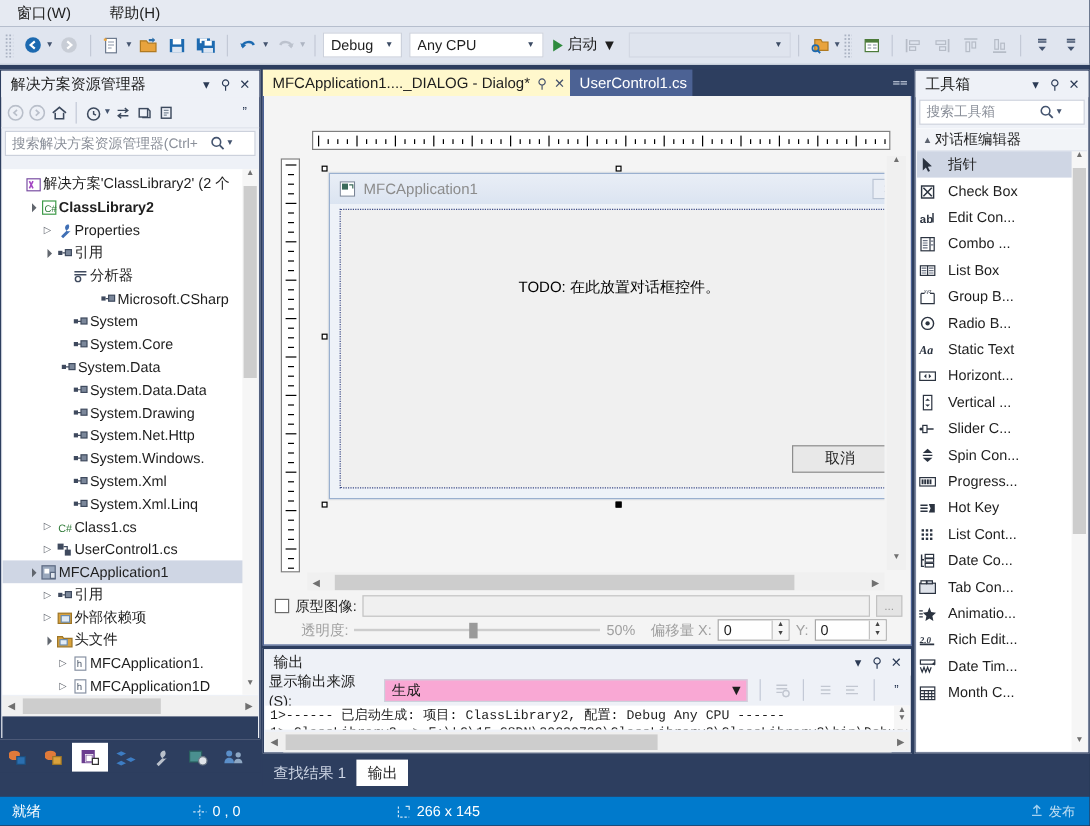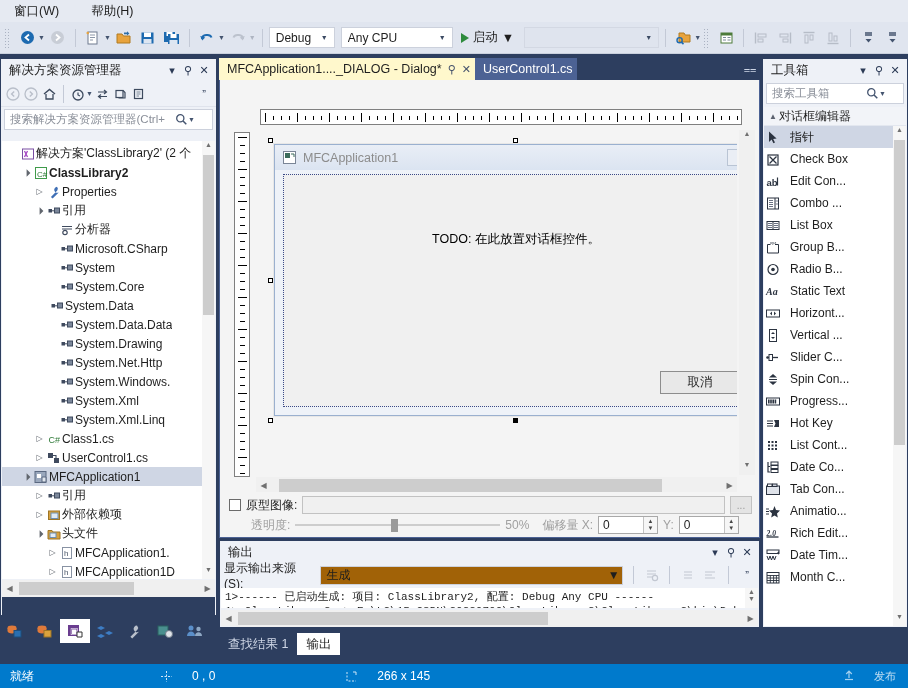--- a/index.html
+++ b/index.html
@@ -139,21 +139,21 @@
   .slider .sthumb { position:absolute; left:96px; top:3px; width:7px; height:13px; background:#9a9a9a; }
   .spin { display:flex; align-items:center; height:18px; border:1px solid #a9a9a9; background:#fff; }
   .spin .sv { width:44px; padding-left:4px; font-size:12px; }
   .spin .sbtns { width:14px; height:16px; border-left:1px solid #c2c2c2; display:flex;
                  flex-direction:column; align-items:center; justify-content:center;
                  font-size:6px; color:#444; line-height:7px; background:#f6f6f6; }
 
   
   #output { left:219px; top:540px; width:541px; height:88px; }
   .out-src { height:24px; display:flex; align-items:center; gap:6px; padding:0 4px; font-size:12px; }
-  .out-combo { width:305px; height:19px; background:#a16207; border:1px solid #ccd1dc; display:flex;
+  .out-combo { width:305px; height:19px; background:#f9a8d4; border:1px solid #ccd1dc; display:flex;
                align-items:center; padding:0 2px 0 5px; font-size:12px; }
   .out-body { position:absolute; left:1px; right:1px; top:47px; bottom:19px; background:#fff;
               font-family:"Liberation Mono", monospace; font-size:11px; padding:2px 0 0 4px;
               overflow:hidden; white-space:nowrap; }
   .out-line { height:14px; line-height:14px; }
   .out-hsb { position:absolute; left:1px; right:1px; bottom:1px; height:16px; background:#f0f0f0;
              display:flex; align-items:center; }
 
   
   .doc-tabs { position:absolute; left:219px; top:633px; width:541px; height:22px; display:flex;
@@ -164,21 +164,21 @@
   
   .lefticons { position:absolute; left:0; top:618px; width:217px; height:26px; background:#2d3e5f;
                display:flex; align-items:center; }
   .li { width:30px; height:24px; display:flex; align-items:center; justify-content:center; }
   .li.active { background:#fff; }
 
   
   .status { position:absolute; left:0; bottom:0; width:908px; height:24px; background:#007acc;
             color:#fff; display:flex; align-items:center; font-size:12px; }
   .st-ready { padding-left:10px; width:150px; }
-  .st-cell { display:flex; align-items:center; gap:19px; }
+  .st-cell { display:flex; align-items:center; gap:4px; }
   .st-coord { margin-left:10px; }
   .st-size { margin-left:130px; }
   .st-right { margin-left:auto; padding-right:12px; opacity:.75; font-size:11px; }
 
   svg { display:block; }
 </style>
 </head>
 <body>
 
 <div class="app">
@@ -437,21 +437,21 @@
         <div class="tr" style="padding-left: 45px;">
           <span class="arr"></span>
           <span class="ico">
             <svg width="14" height="14" viewBox="0 0 14 14">
               <path d="M2 3.5h10M2 6h10" stroke="#3f4a5e" stroke-width="1.2"></path>
               <circle cx="5" cy="9.5" r="2.2" fill="none" stroke="#3f4a5e" stroke-width="1.2"></circle>
             </svg>
           </span>
           <span class="lbl">分析器</span>
         </div>
-        <div class="tr" style="padding-left: 45px;">
+        <div class="tr" style="padding-left: 68px;">
           <span class="arr"></span>
           <span class="ico">
             <svg width="14" height="14" viewBox="0 0 14 14">
               <rect x="1.5" y="5" width="3.5" height="3.5" fill="#3f4a5e"></rect>
               <rect x="7.5" y="4" width="5" height="5" fill="#7b879a" stroke="#3f4a5e"></rect>
               <path d="M5 6.8h2.5" stroke="#3f4a5e"></path>
             </svg>
           </span>
           <span class="lbl">Microsoft.CSharp</span>
         </div>

